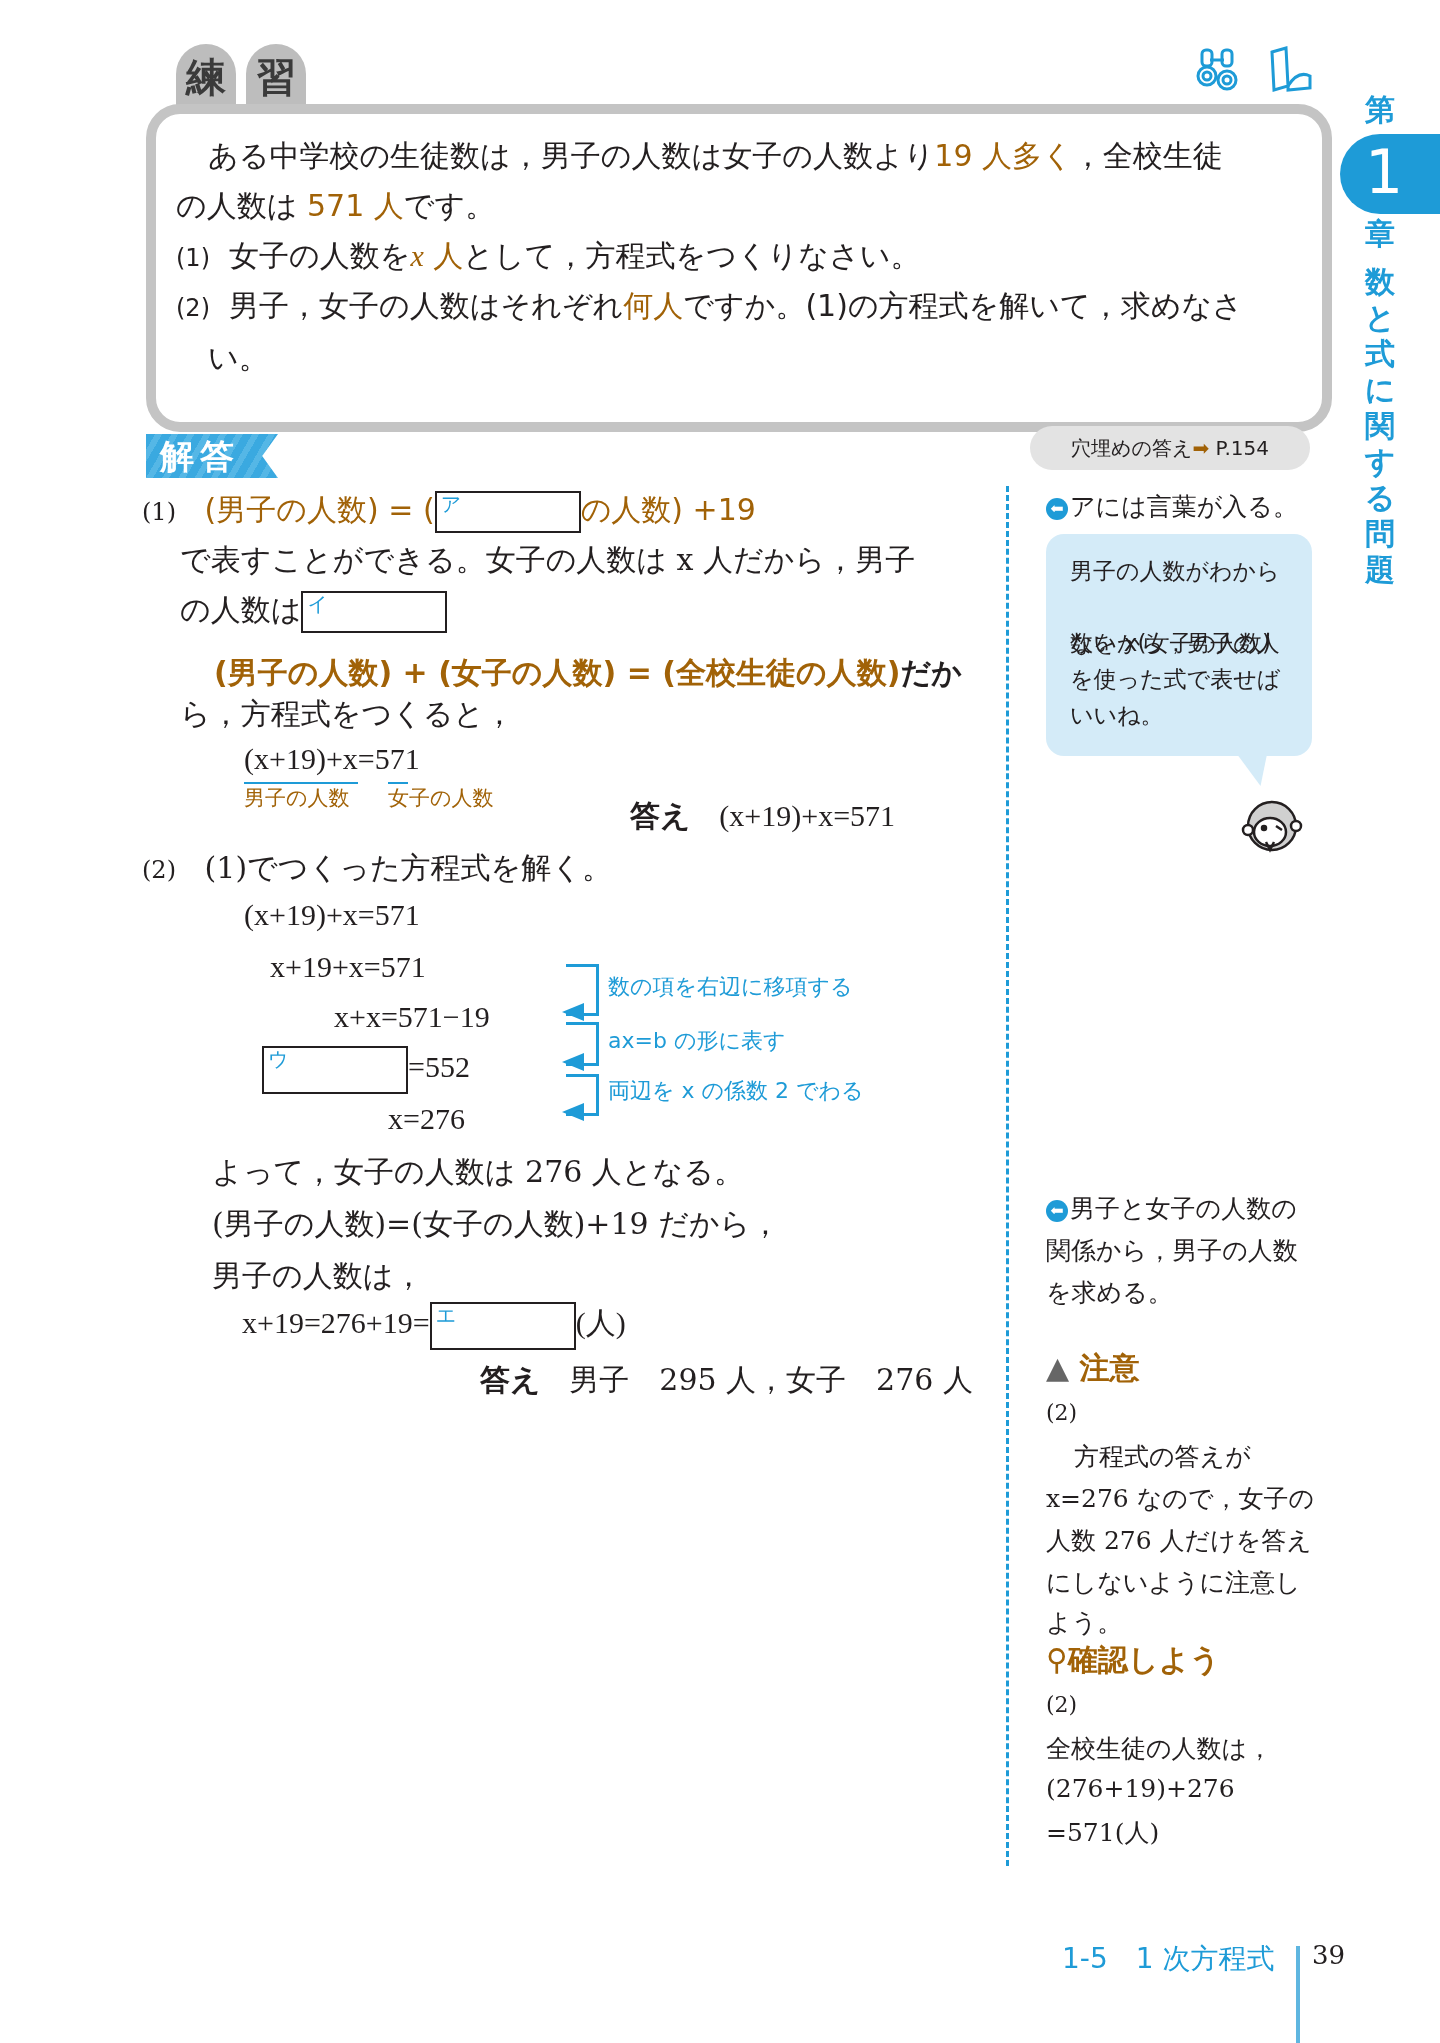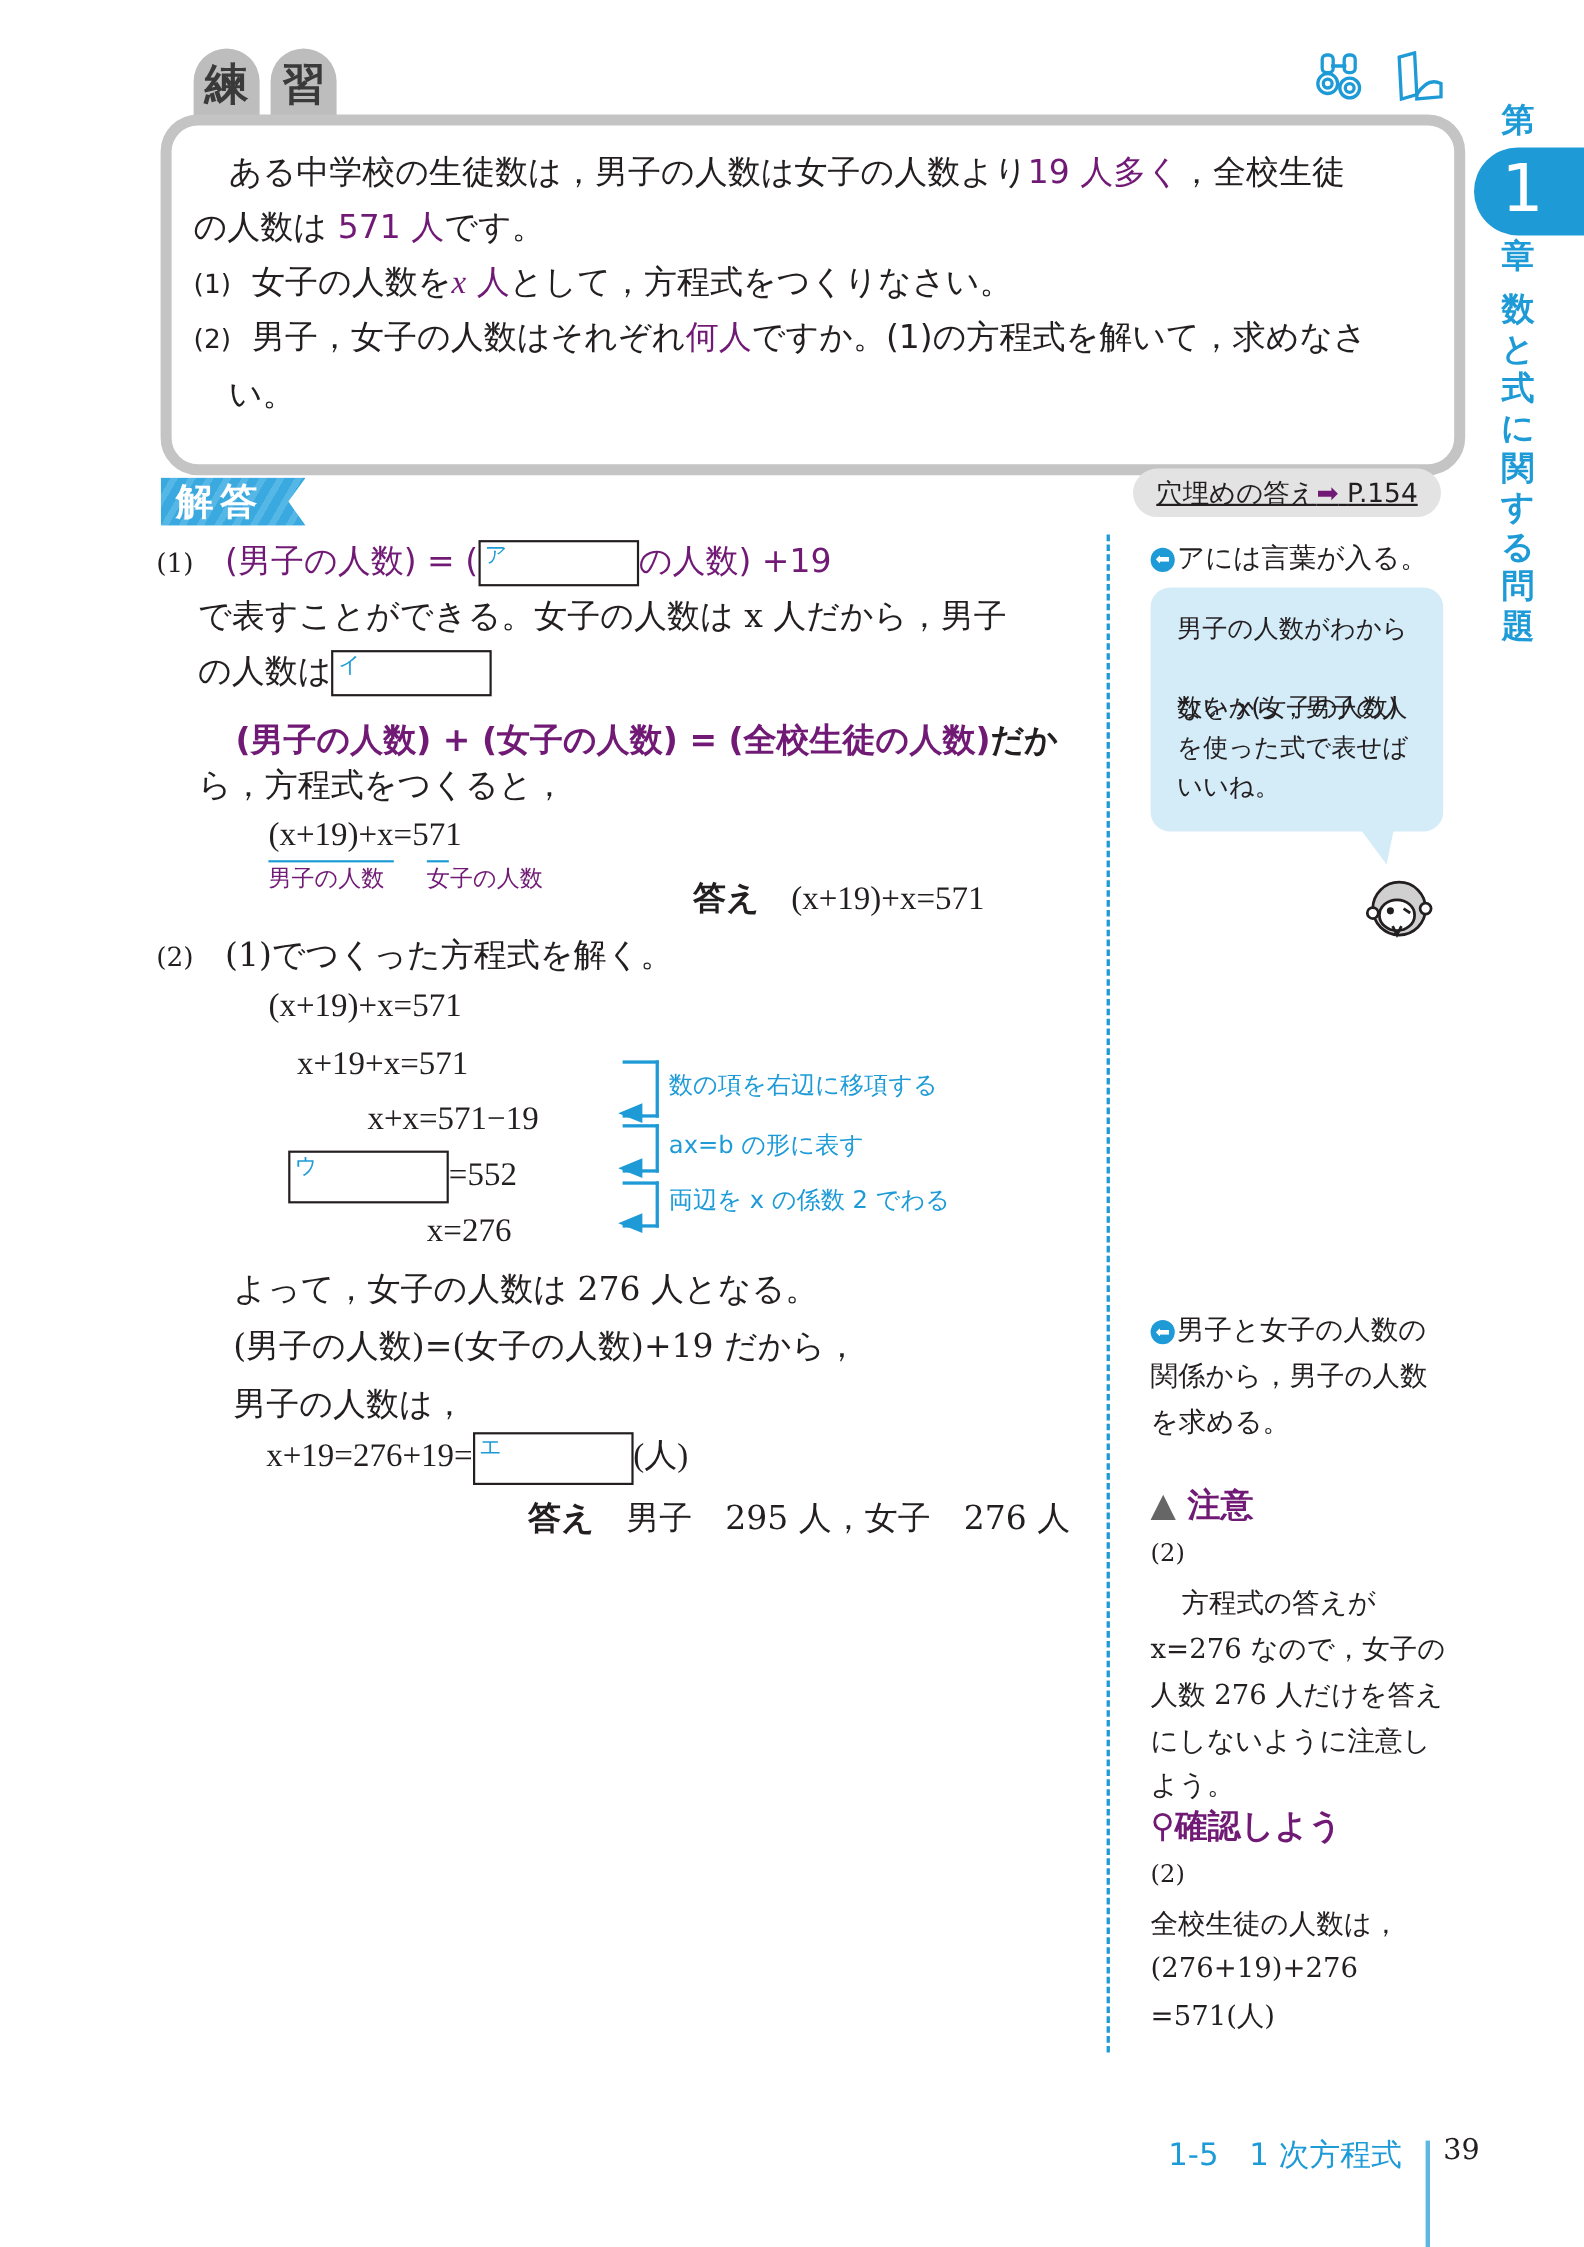--- a/index.html
+++ b/index.html
@@ -1,19 +1,19 @@
 <!DOCTYPE html>
 <html><head>
 <meta charset="utf-8">
 <style>
   html, body { margin:0; padding:0; background:#ffffff; }
   body { width:1440px; height:2043px; position:relative; overflow:hidden;
          font-family:"DejaVu Sans", sans-serif; color:#231f20; }
   .abs { position:absolute; }
-  .blue { color:#701a75; }
+  .blue { color:#a16207; }
   .serif { font-family:"DejaVu Serif", "Liberation Serif", serif; }
   .sans { font-family:"DejaVu Sans", "Liberation Sans", sans-serif; }
   .math { font-family:"Liberation Serif", "DejaVu Serif", serif; }
   .mi { font-style:italic; }
 
   
   .tab { position:absolute; top:44px; width:60px; height:64px; background:#bdbdbd;
          border-radius:30px 30px 0 0; font-size:40px; color:#3a3a3a; text-align:center;
          line-height:66px; font-weight:bold; }
   .problem-box { position:absolute; left:146px; top:104px; width:1166px; height:308px;
@@ -36,21 +36,21 @@
 
   .line { position:absolute; font-size:30px; white-space:nowrap; }
   .fill-box { display:inline-block; position:relative; border:2px solid #231f20;
               vertical-align:middle; height:42px; box-sizing:border-box; }
   .fill-box .lbl { position:absolute; left:4px; top:-2px; font-size:20px; color:#1e9bd7; }
 
   .dashed { position:absolute; left:1006px; top:486px; width:0; height:1380px;
             border-left:3px dashed #1e9bd7; }
 
   .pill { position:absolute; left:1030px; top:426px; width:280px; height:44px;
-          background:#e3e3e3; border-radius:22px; font-size:24px; line-height:44px; text-align:center;text-decoration:underline; }
+          background:#e3e3e3; border-radius:22px; font-size:20px; line-height:44px; text-align:center; }
   .bubble { position:absolute; left:1046px; top:534px; width:266px; height:222px; background:#d4ebf8;
             border-radius:18px; }
   .bubble-tail { position:absolute; left:1240px; top:752px; width:0; height:0;
                  border-left:16px solid transparent; border-right:16px solid transparent;
                  border-top:34px solid #d4ebf8; transform:skewX(15deg); }
   .btext { position:absolute; left:1070px; font-size:23px; white-space:nowrap; }
 
   .side { position:absolute; left:1046px; font-size:25px; white-space:nowrap; }
   .circle-arrow { display:inline-block; width:22px; height:22px; border-radius:50%; background:#1e9bd7;
                   color:#fff; font-size:16px; line-height:22px; text-align:center; vertical-align:middle; margin-right:2px; }

